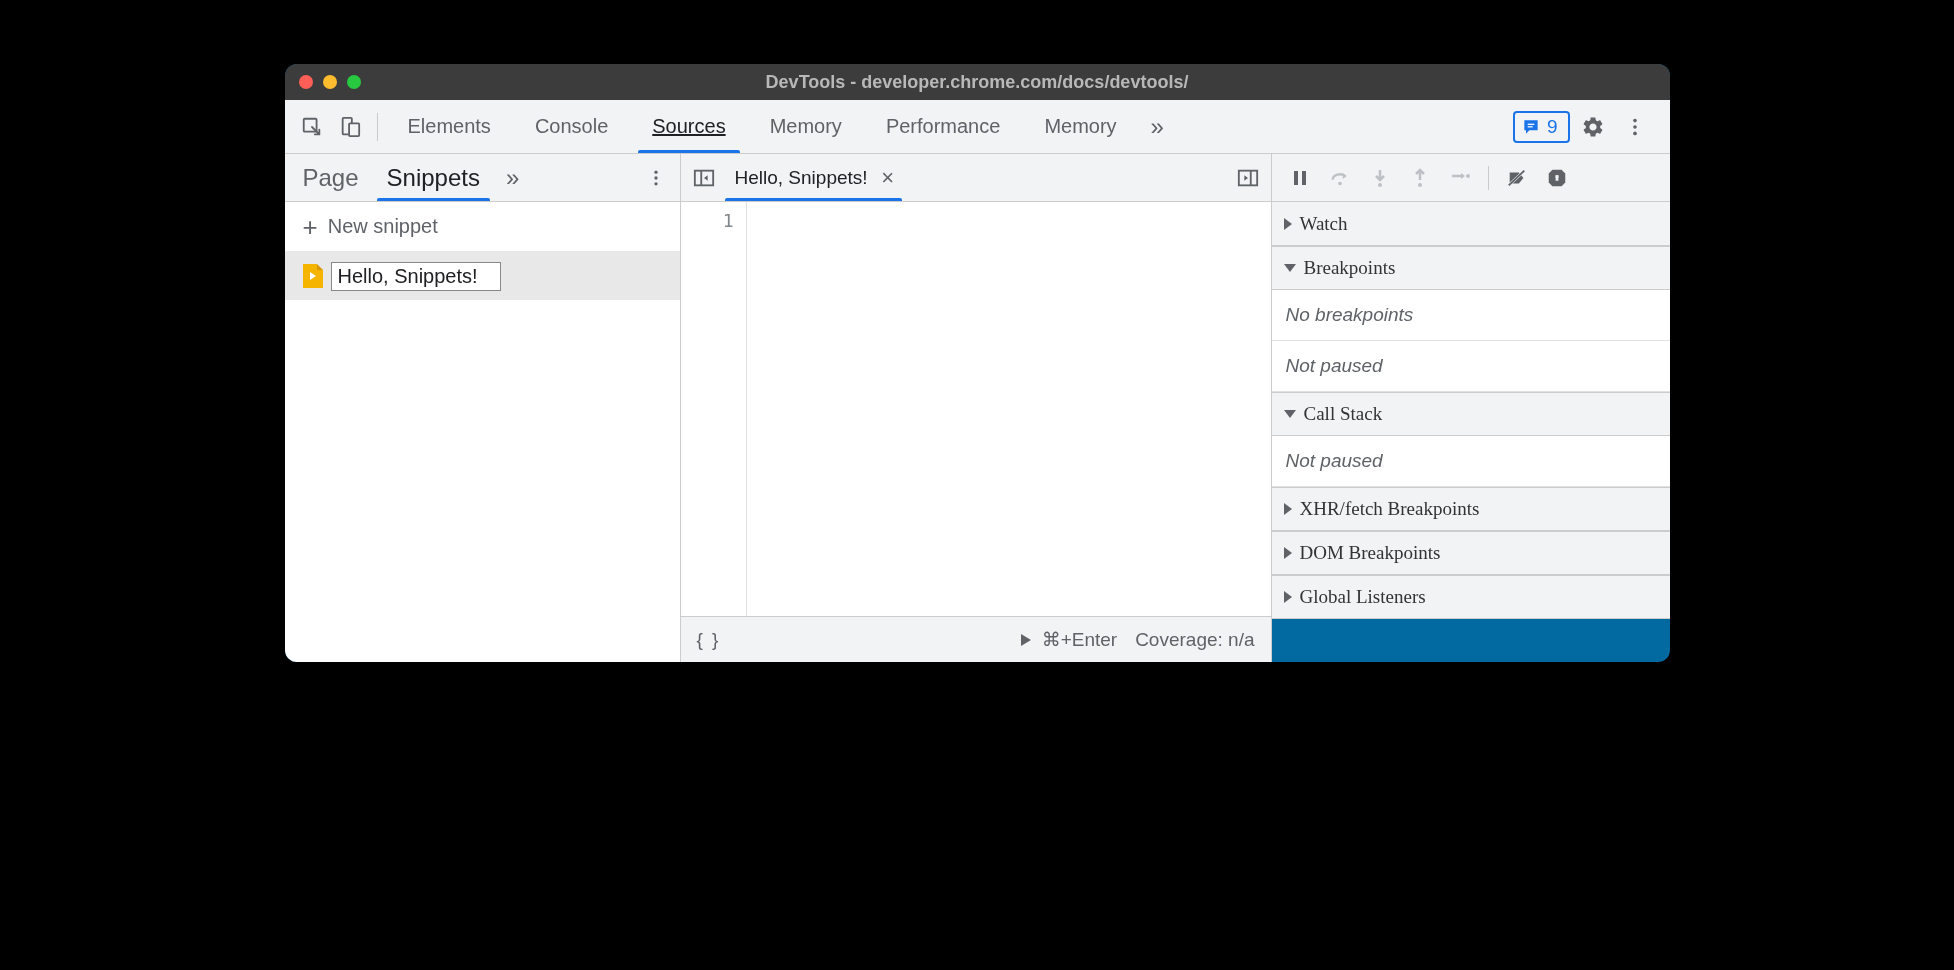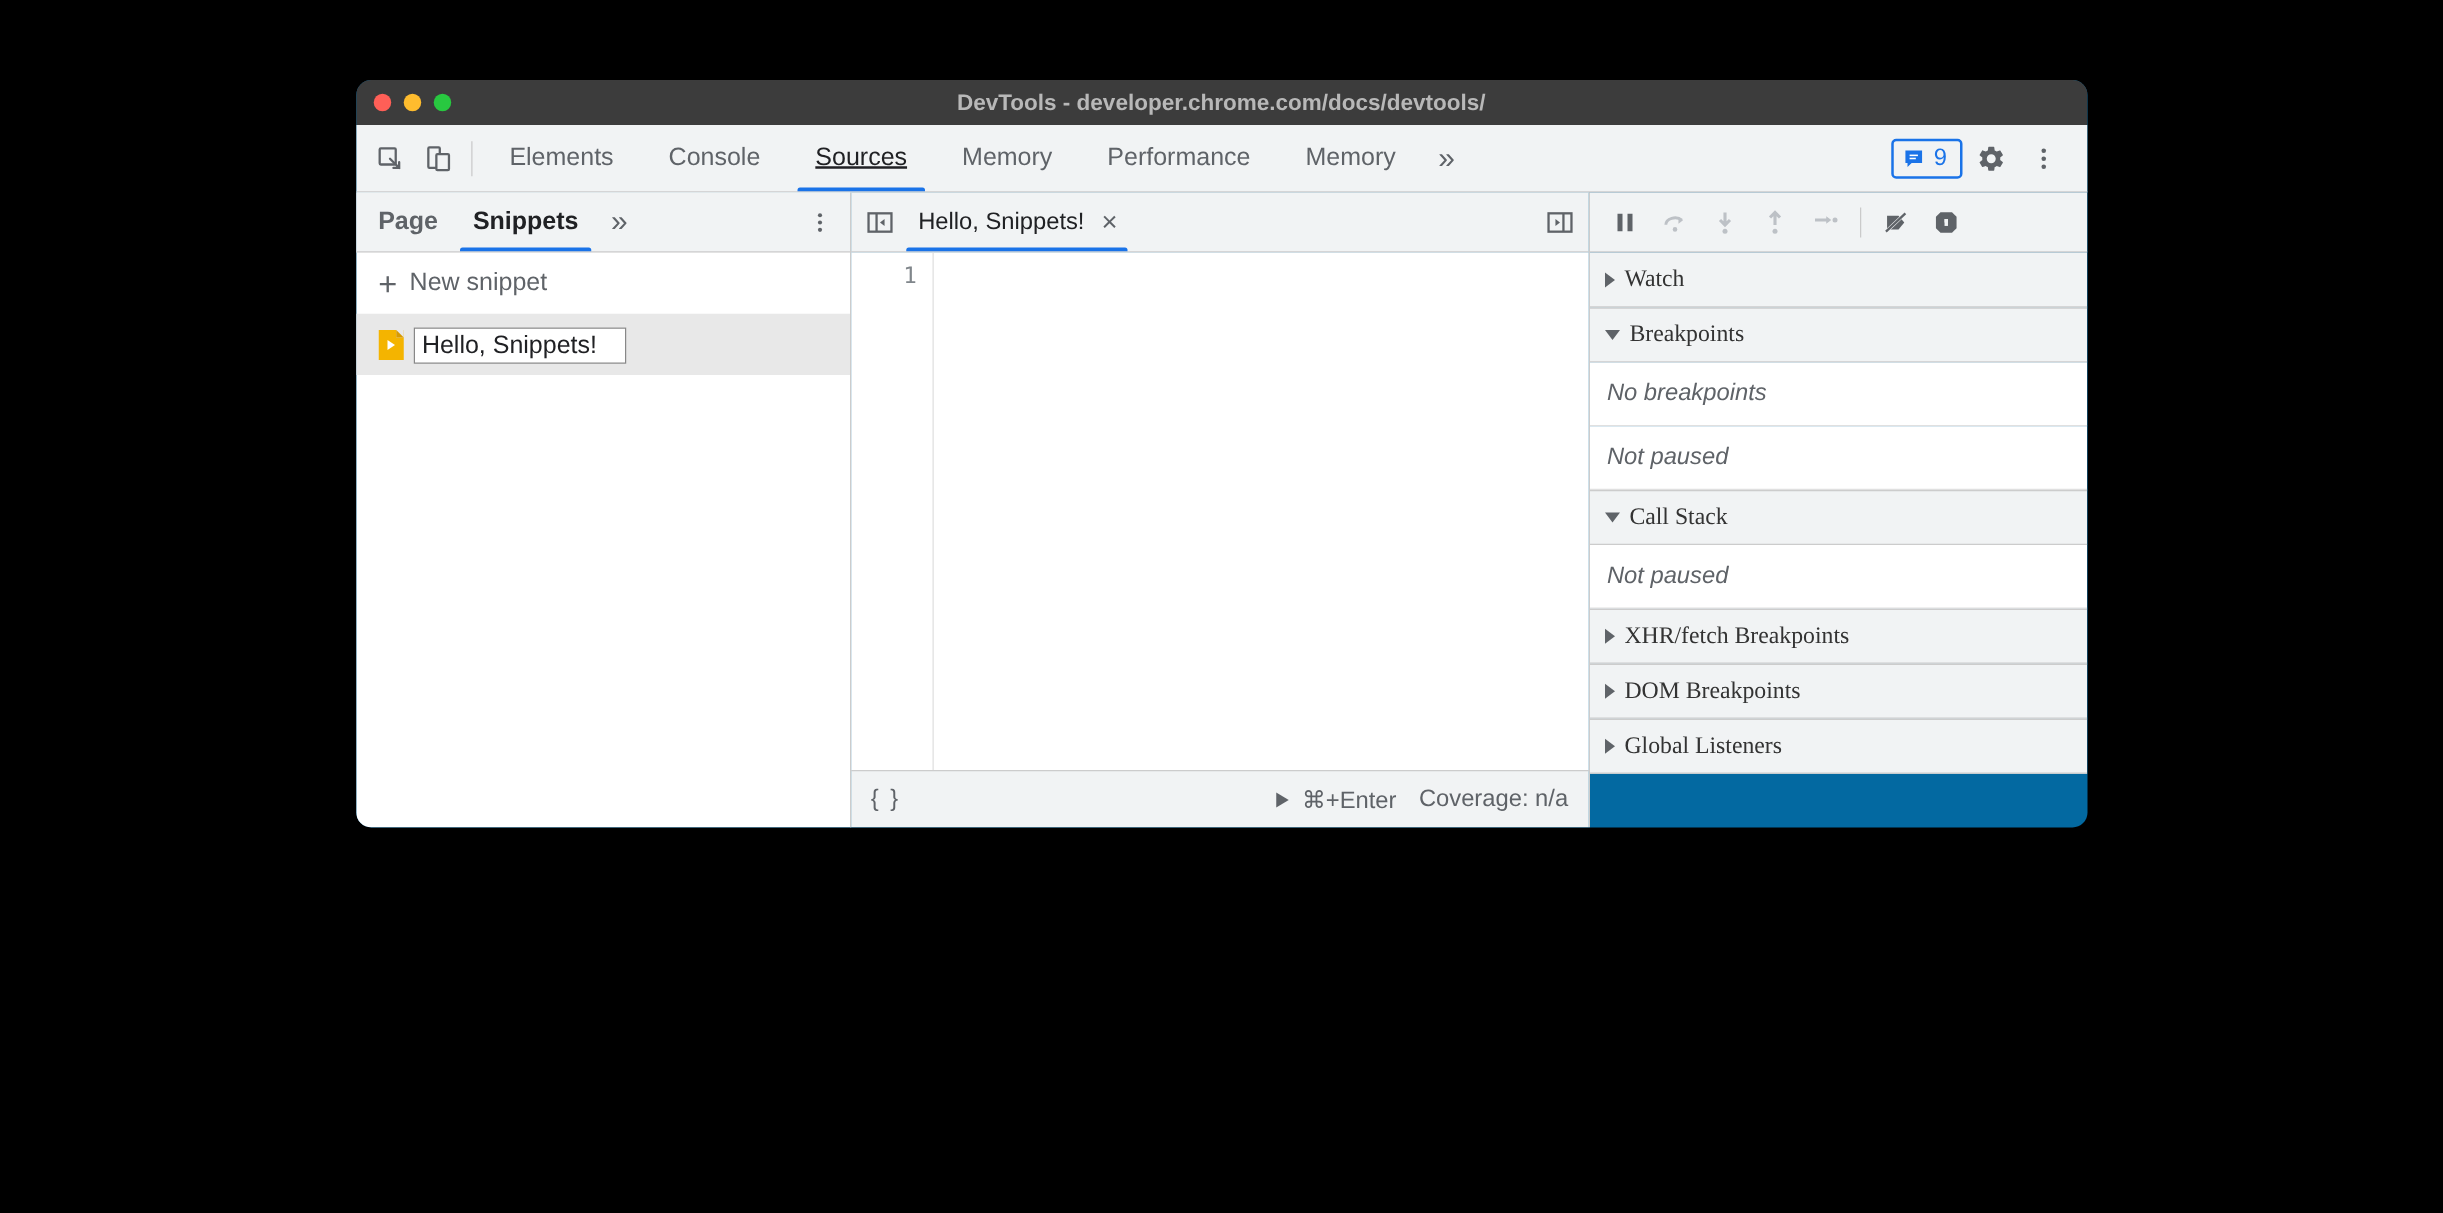--- a/index.html
+++ b/index.html
@@ -152,25 +152,24 @@
       border-bottom: 1px solid #ccc;
       display: flex;
       align-items: center;
       padding: 0 4px;
     }
     .left-tab {
       padding: 0 14px;
       height: 100%;
       display: flex;
       align-items: center;
-      font-size: 20px;
+      font-size: 24px;
       color: #5f6368;
       cursor: pointer;
       position: relative;
-      font-weight: bold;
     }
     .left-tab.active {
       color: #202124;
     }
     .left-tab.active::after {
       content: "";
       position: absolute;
       bottom: 0;
       left: 4px;
       right: 4px;

